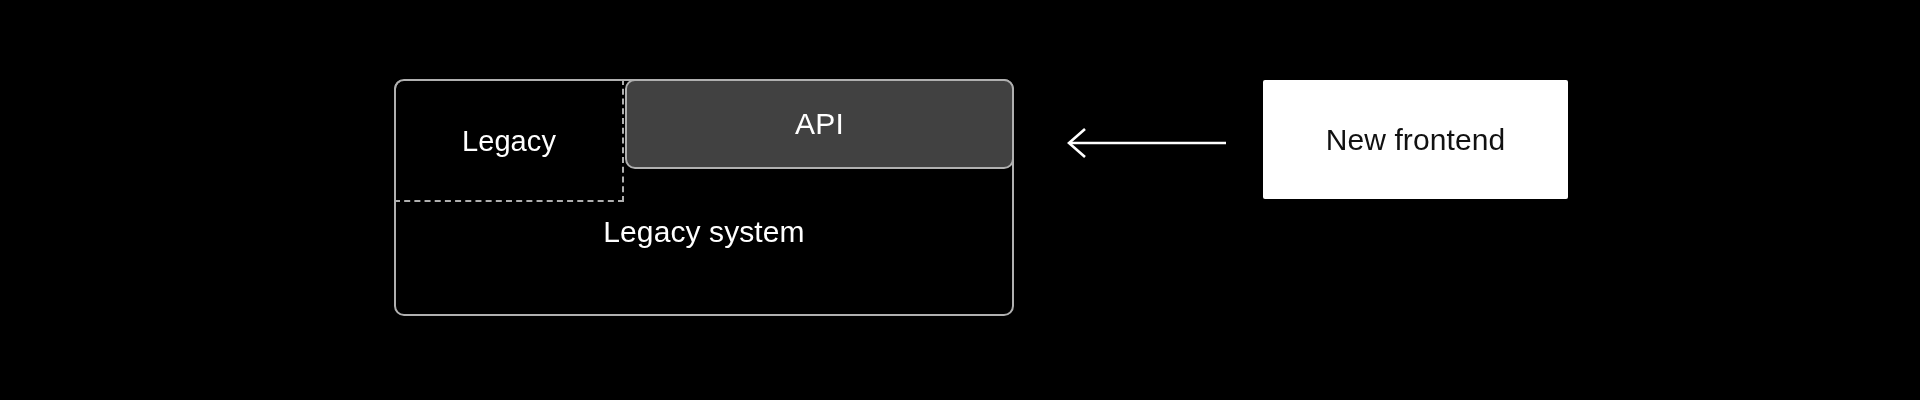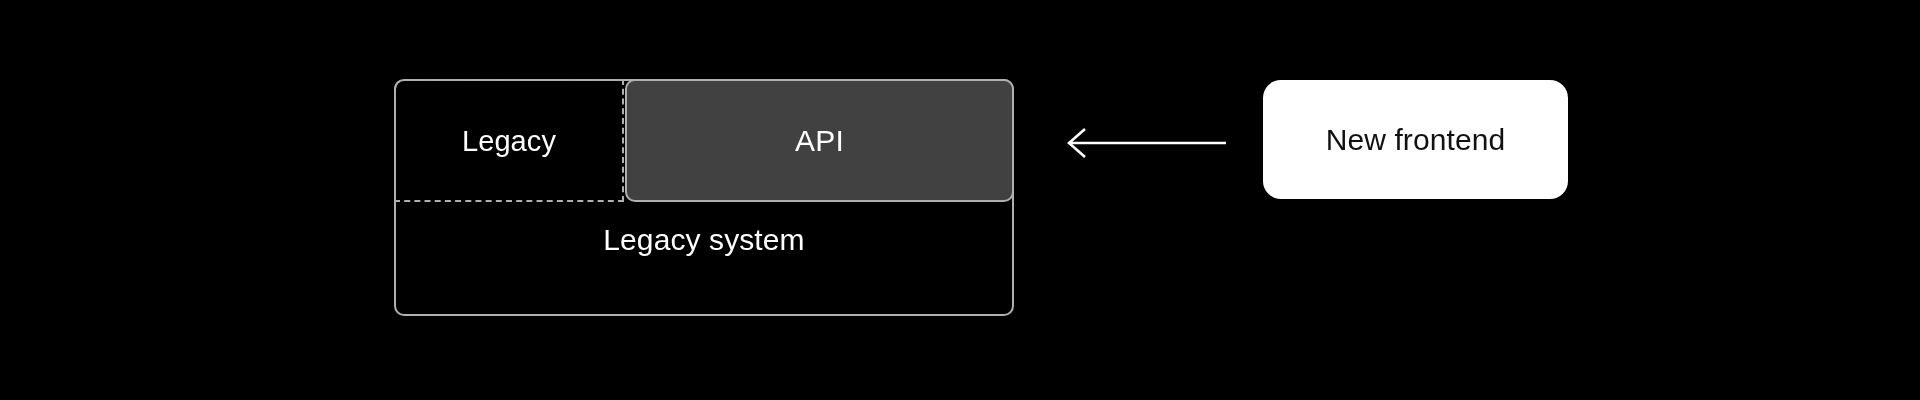--- a/index.html
+++ b/index.html
@@ -38,21 +38,20 @@
     position: absolute;
     left: 0;
     right: 0;
     top: 134px;
     text-align: center;
     color: #ffffff;
     font-size: 30px;
     line-height: 34px;
     letter-spacing: 0.1px;
     white-space: nowrap;
-    margin-top: 8px;
   }
 
   
   .legacy-frontend-box {
     position: absolute;
     left: -2px;
     top: -2px;
     width: 230px;
     height: 123px;
     box-sizing: border-box;
@@ -79,21 +78,21 @@
   .legacy-frontend-label .line {
     display: block;
   }
 
   
   .api-box {
     position: absolute;
     left: 625px;
     top: 79px;
     width: 389px;
-    height: 123px;
+    height: 90px;
     box-sizing: border-box;
     background: #414141;
     border: 2.5px solid #b0b0b0;
     border-radius: 10px;
     display: flex;
     align-items: center;
     justify-content: center;
   }
   .api-label {
     color: #ffffff;
@@ -120,21 +119,21 @@
 
   
   .new-frontend-box {
     position: absolute;
     left: 1263px;
     top: 80px;
     width: 305px;
     height: 119px;
     box-sizing: border-box;
     background: #ffffff;
-    border-radius: 18px;
+    border-radius: 2px;
     display: flex;
     align-items: center;
     justify-content: center;
   }
   .new-frontend-label {
     color: #111111;
     font-size: 30px;
     line-height: 34px;
     letter-spacing: 0.1px;
     white-space: nowrap;

